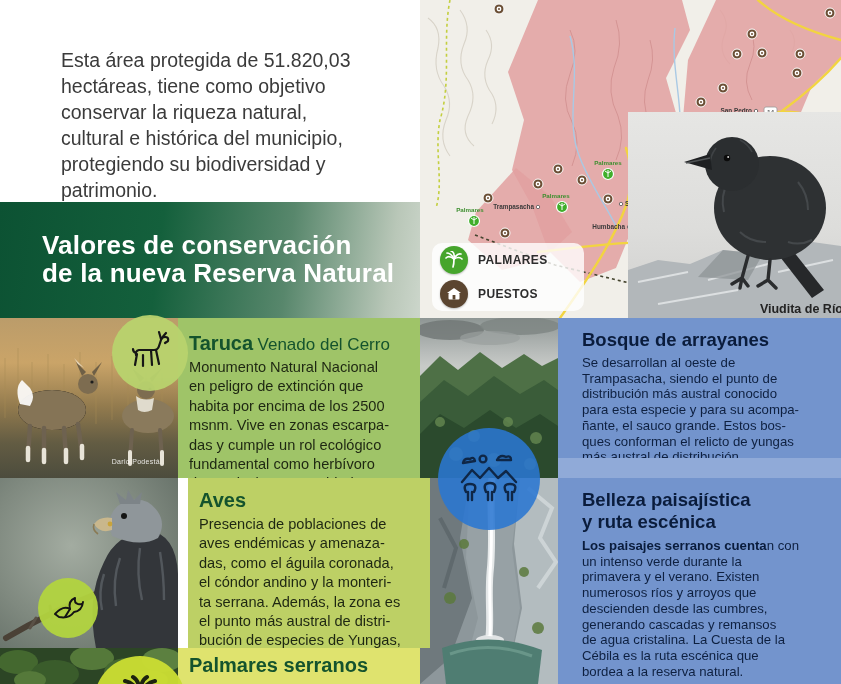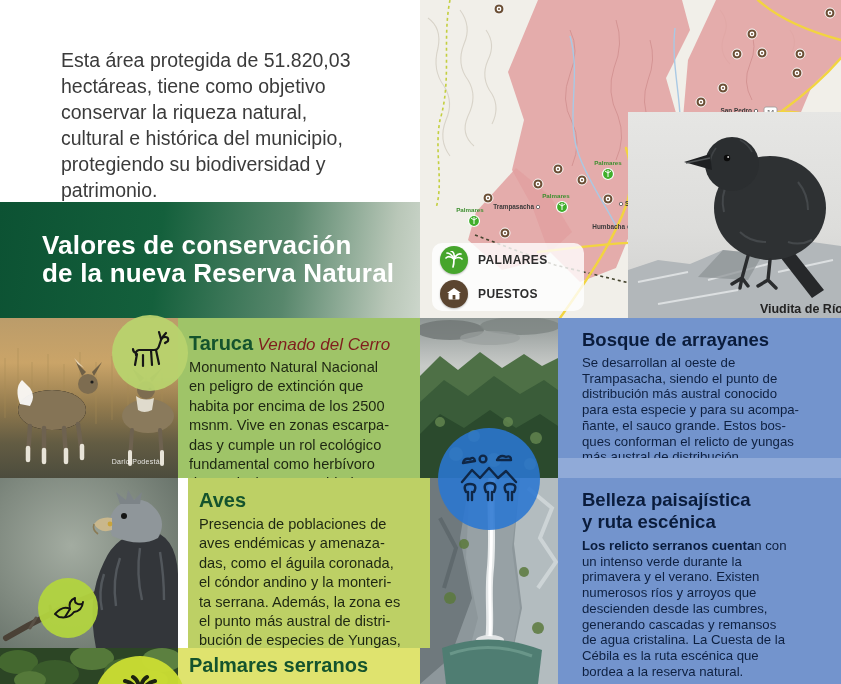--- a/index.html
+++ b/index.html
@@ -37,21 +37,21 @@
   .photo{overflow:hidden;}
   .card{box-sizing:border-box;}
   .card.green-a{left:178px;top:318px;width:242px;height:160px;background:#9fc468;padding:13px 14px 0 11px;}
   .card.green-b{left:188px;top:478px;width:242px;height:170px;background:#bdd065;padding:10px 14px 0 11px;}
   .card.green-c{left:178px;top:648px;width:242px;height:36px;background:#dfe36e;padding:5px 14px 0 11px;}
   .card.blue-a{left:558px;top:318px;width:283px;height:140px;background:#7394cd;padding:11px 16px 0 24px;}
   .card.blue-gap{left:558px;top:458px;width:283px;height:20px;background:#90aad8;}
   .card.blue-b{left:558px;top:478px;width:334px;height:206px;background:#7394cd;padding:11px 16px 0 24px;}
 
   .g-title{font-size:20px;font-weight:800;color:#14532d;line-height:24px;}
-  .g-sub{font-size:17px;font-style:italic;font-weight:500;color:#7f1d1d;}
+  .g-sub{font-size:17px;font-weight:500;color:#14532d;}
   .g-body{margin-top:3px;font-size:14.6px;line-height:19.4px;color:#1e2712;font-weight:500;}
   .b-title{font-size:18.5px;font-weight:800;color:#0a1c3c;line-height:22px;}
   .b-body{margin-top:4px;font-size:13.2px;line-height:15.7px;color:#0e2040;font-weight:500;}
   .b-lead b{font-weight:800;color:#0a1c3c;}
 
   .credit{font-size:7px;color:rgba(255,255,255,.85);letter-spacing:.3px;}
 
   
   .badge{border-radius:50%;display:flex;align-items:center;justify-content:center;}
   .badge.deer{left:112px;top:315px;width:76px;height:76px;background:rgba(184,211,110,.95);}
@@ -495,21 +495,21 @@
   <section class="abs card green-c">
     <div class="g-title">Palmares serranos</div>
     <div class="g-body pre">Cuenta con una extensa</div>
   </section>
   <div class="abs card blue-gap"></div>
 
   <section class="abs card blue-b">
     <div class="b-title pre">Belleza paisajística
 y ruta escénica</div>
     <div class="b-body" style="margin-top:5px;">
-      <div class="b-lead"><b>Los relicto serranos cuenta</b><span>n con</span></div>
+      <div class="b-lead"><b>Los paisajes serranos cuenta</b><span>n con</span></div>
       <div class="pre">un intenso verde durante la
 primavera y el verano. Existen
 numerosos ríos y arroyos que
 descienden desde las cumbres,
 generando cascadas y remansos
 de agua cristalina. La Cuesta de la
 Cébila es la ruta escénica que
 bordea a la reserva natural.</div>
     </div>
   </section>

